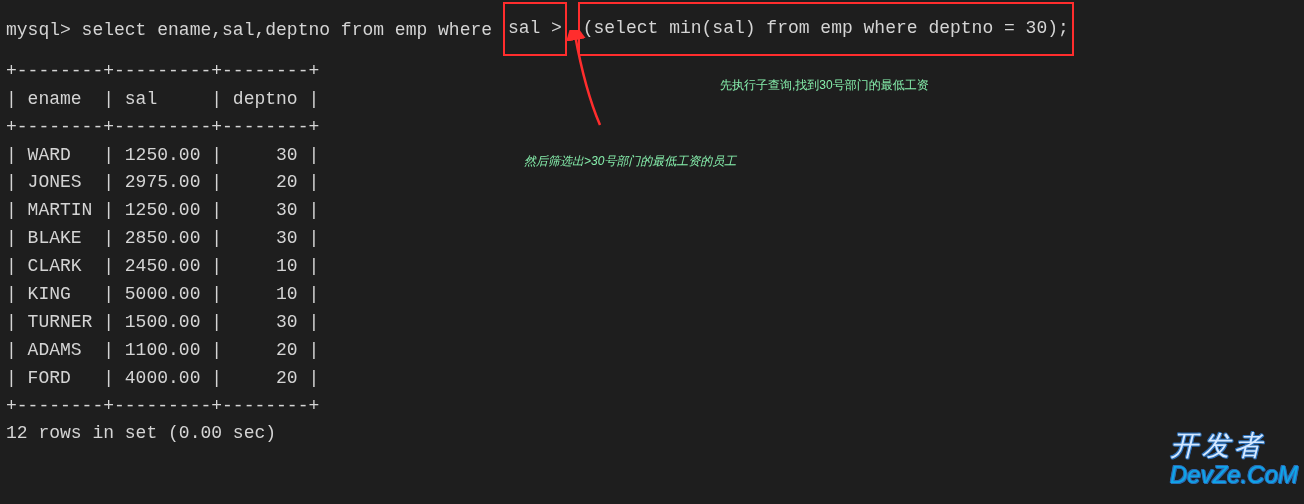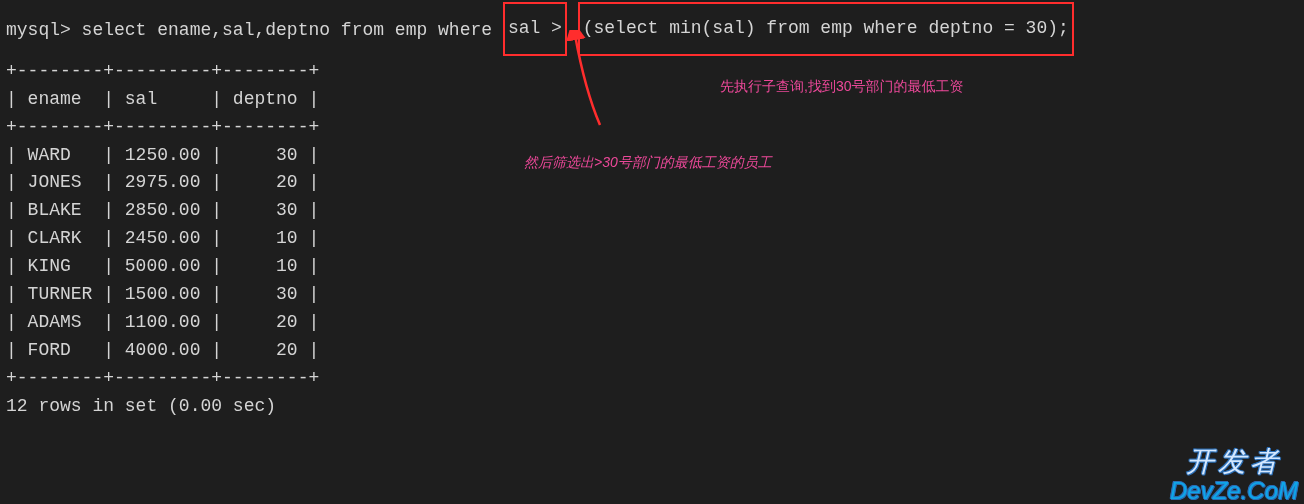--- a/index.html
+++ b/index.html
@@ -20,34 +20,34 @@
       border: 2px solid #ff2d2d;
       display: inline-block;
       padding: 11px 3px;
       position: relative;
       top: -2px;
     }
     .table-border { white-space: pre; color: #d4d4d4; }
     .table-row { white-space: pre; }
     .annotation {
       position: absolute;
-      color: #ec4899;
+      color: #86efac;
       font-family: "Microsoft YaHei", "SimSun", sans-serif;
-      font-size: 14px;
+      font-size: 12px;
       font-weight: 400;
     }
     .arrow {
       position: absolute;
       z-index: 5;
     }
     .watermark {
       position: absolute;
       right: 6px;
-      bottom: 0px;
-      text-align: center;
+      bottom: 16px;
+      text-align: left;
       line-height: 1.1;
       margin-top: 24px;
     }
     .watermark .wcn {
       font-family: "Microsoft YaHei", "SimHei", sans-serif;
       color: #d4e8ff;
       font-size: 28px;
       font-style: italic;
       text-shadow: -1px 0 #2a6db5, 1px 0 #2a6db5, 0 -1px #2a6db5, 0 1px #2a6db5, -1px -1px #2a6db5, 1px 1px #2a6db5;
       letter-spacing: 4px;
@@ -65,20 +65,21 @@
 <body>
 
 <div class="prompt-line"><span>mysql&gt;</span><span> select ename,sal,deptno from emp where </span><span class="highlight-box">sal &gt;</span><span> </span><span class="highlight-box">(select min(sal) from emp where deptno = 30);</span></div>
 
 <div class="table-border">+--------+---------+--------+</div>
 <div class="table-row">| ename  | sal     | deptno |</div>
 <div class="table-border">+--------+---------+--------+</div>
 <div id="rows-container">
     <div class="table-row">| WARD   | 1250.00 |     30 |</div>
     <div class="table-row">| JONES  | 2975.00 |     20 |</div>
+    <div class="table-row">| MARTIN | 1250.00 |     30 |</div>
     <div class="table-row">| BLAKE  | 2850.00 |     30 |</div>
     <div class="table-row">| CLARK  | 2450.00 |     10 |</div>
     <div class="table-row">| KING   | 5000.00 |     10 |</div>
     <div class="table-row">| TURNER | 1500.00 |     30 |</div>
     <div class="table-row">| ADAMS  | 1100.00 |     20 |</div>
     <div class="table-row">| FORD   | 4000.00 |     20 |</div>
   </div>
 <div class="table-border">+--------+---------+--------+</div>
 <div class="table-row">12 rows in set (0.00 sec)</div>
 

